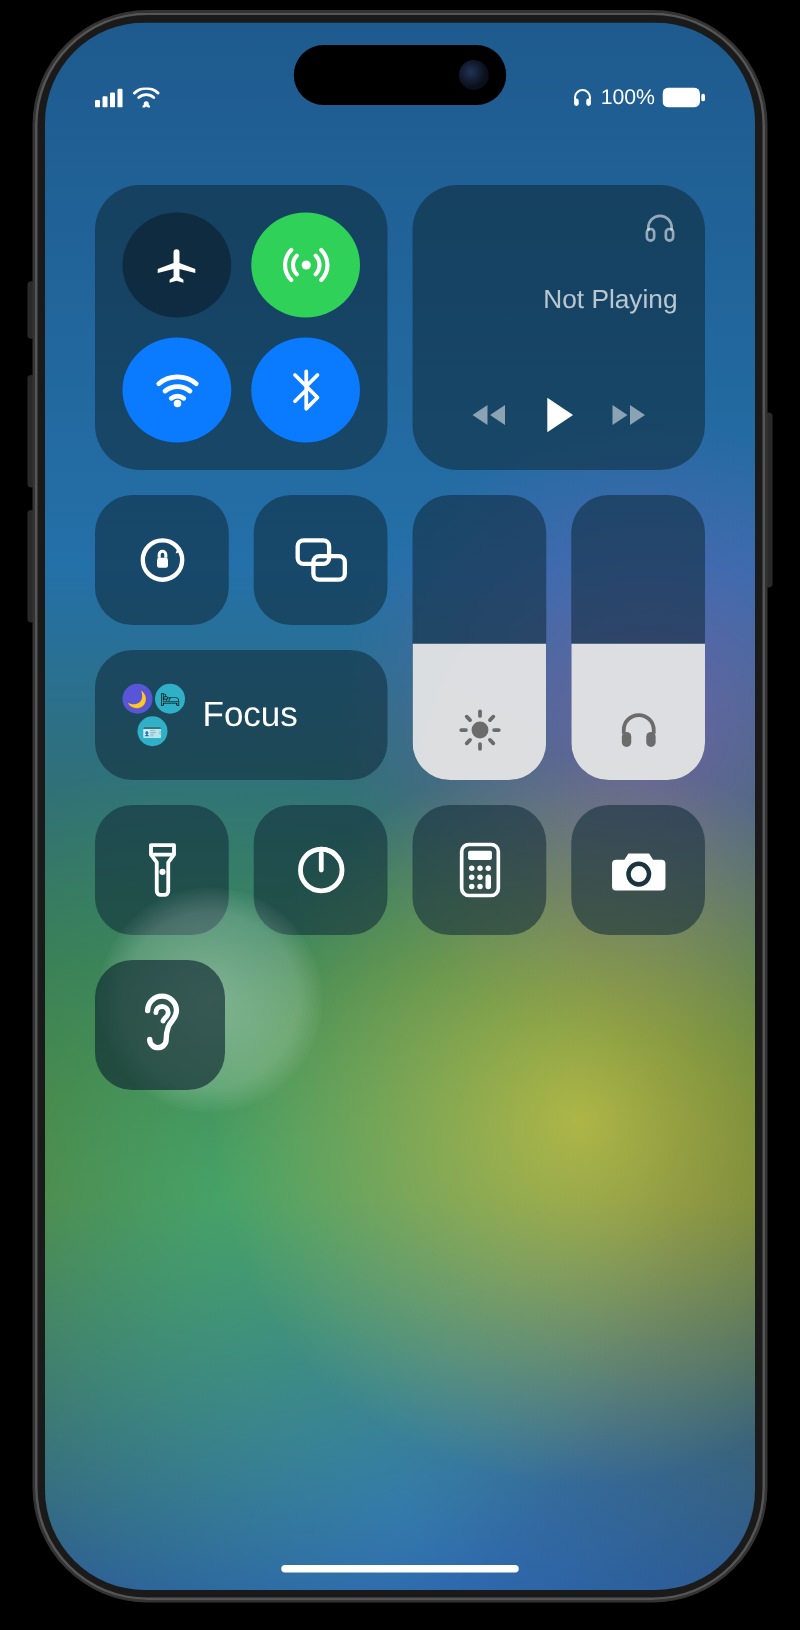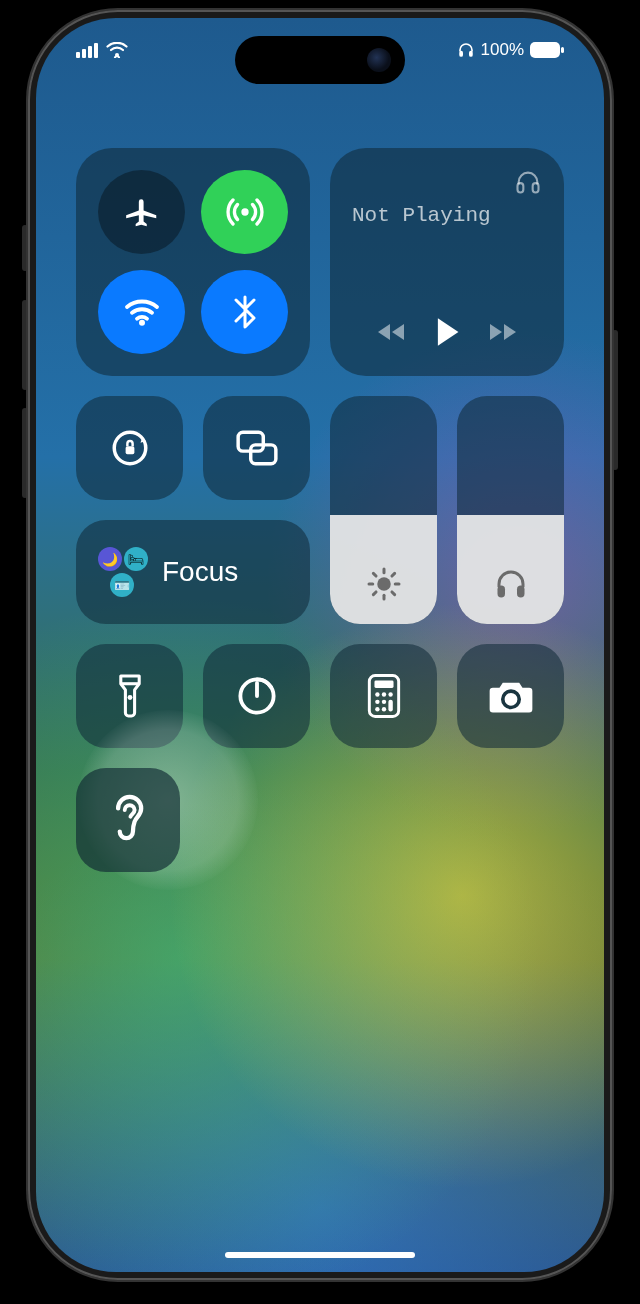--- a/index.html
+++ b/index.html
@@ -59,21 +59,21 @@
     position: absolute;
     right: 14px;
     top: 12px;
     width: 24px;
     height: 24px;
     border-radius: 50%;
     background: radial-gradient(circle at 40% 40%, #223355 0%, #0a0f1a 60%);
   }
   .status-bar {
     position: absolute;
-    top: 12px;
+    top: 40px;
     left: 0;
     right: 0;
     height: 40px;
     display: flex;
     justify-content: space-between;
     align-items: center;
     padding: 0 40px;
     color: #fff;
     z-index: 40;
   }
@@ -120,24 +120,23 @@
     flex: 1;
     padding: 20px 22px;
     display: flex;
     flex-direction: column;
     position: relative;
   }
   .media-top { display: flex; justify-content: flex-end; }
   .media-title {
     color: rgba(255,255,255,0.7);
     font-size: 21px;
-    text-align: left;
-    margin-top: 8px;
+    text-align: right;
+    margin-top: 32px;
     font-weight: 400;
-    font-family: Liberation Mono, monospace;
   }
   .media-controls {
     margin-top: auto;
     display: flex;
     justify-content: space-around;
     align-items: center;
     padding: 0 10px 8px 10px;
   }
   .row2 {
     display: flex;

